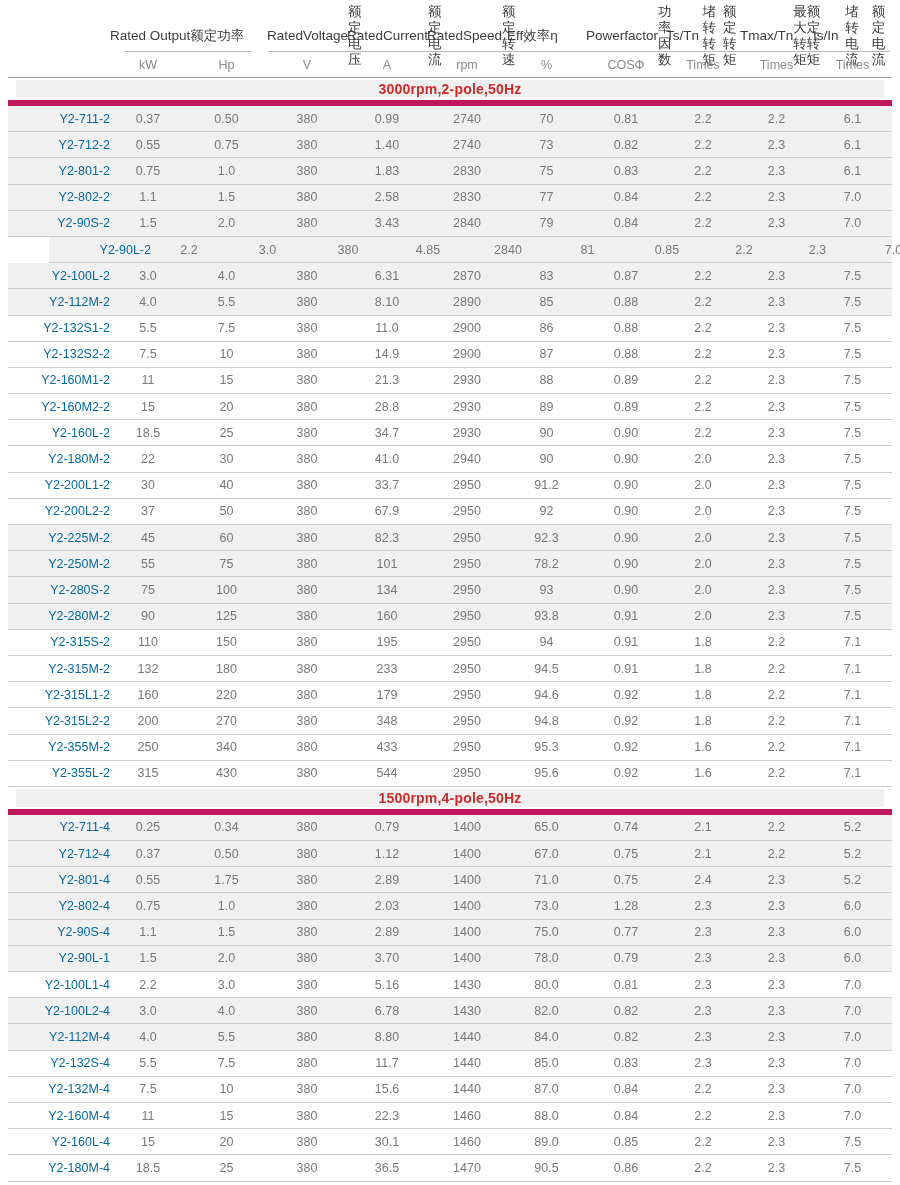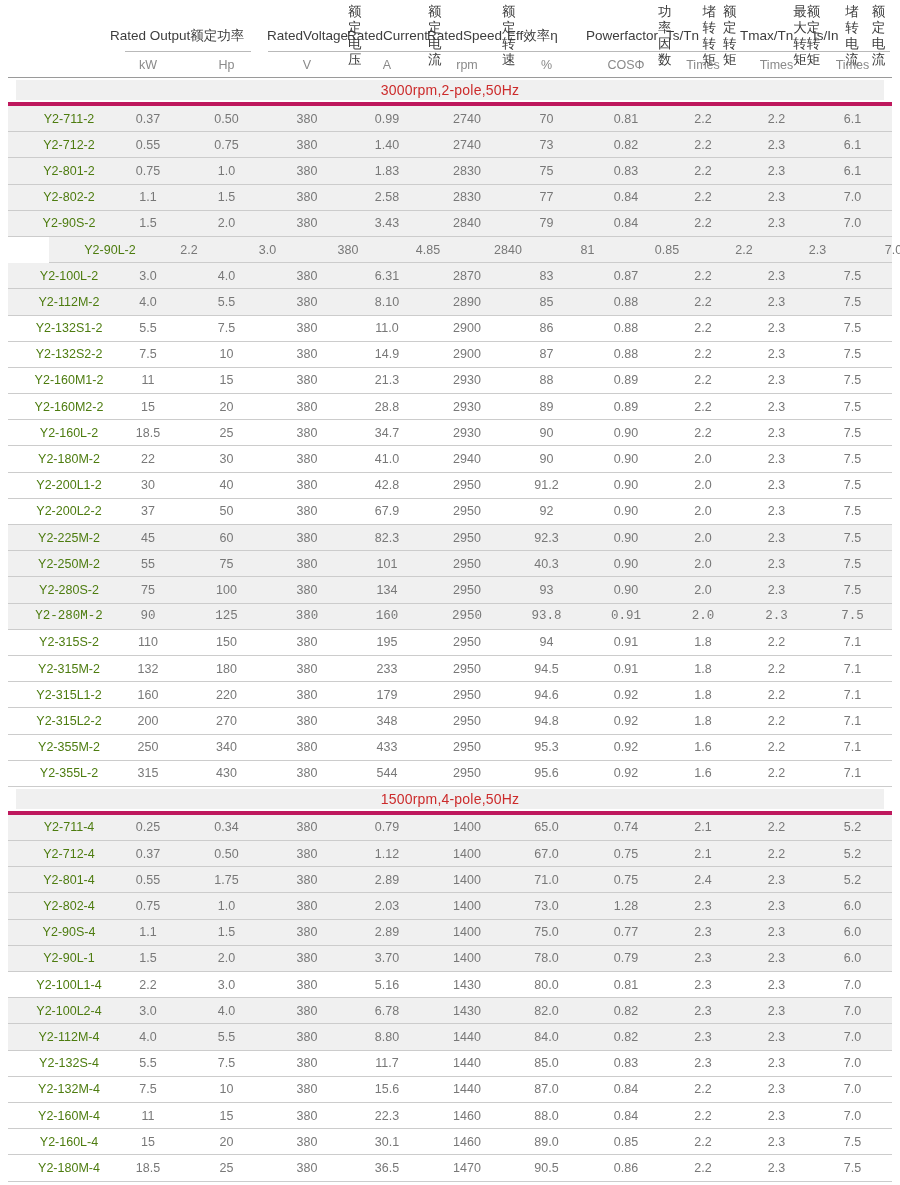--- a/index.html
+++ b/index.html
@@ -16,28 +16,28 @@
   .hgroup.span2{grid-column:2 / span 2;}
   .underline{position:absolute;height:1px;background:#b9b9b9;top:51px;}
   .u1{left:117px;width:126px;}
   .u2{left:260px;width:622px;}
   .units{position:absolute;top:53px;left:0;width:884px;height:24px;display:grid;
          grid-template-columns:102px 76px 81px 80px 80px 80px 79px 80px 74px 73px 79px;
          border-bottom:1px solid #9a9a9a;}
   .unit-cell{display:flex;align-items:center;justify-content:center;color:#8a8a8a;font-size:12.5px;}
 
   
-  .section-title{height:28px;box-sizing:border-box;border-bottom:4px solid #be185d;
+  .section-title{height:28px;box-sizing:border-box;border-bottom:6px solid #be185d;
                  padding:2px 8px;background-clip:content-box;display:flex;align-items:center;justify-content:center;
-                 font-size:14px;font-weight:normal;letter-spacing:0.2px;}
+                 font-size:14px;font-weight:bold;letter-spacing:0.2px;}
   .row{height:26.2px;box-sizing:border-box;border-bottom:1px solid #cccccc;display:grid;
        grid-template-columns:102px 76px 81px 80px 80px 80px 79px 80px 74px 73px 79px;
        padding:2px 0;background-clip:content-box;align-items:center;}
   .row .cell{font-size:12.5px;color:#787878;text-align:center;}
-  .row .cell.model{color:#4d7c0f;text-align:center;padding-left:20px;font-size:12.5px;}
+  .row .cell.model{color:#0369a1;text-align:right;padding-left:20px;font-size:12.5px;}
 </style>
 </head>
 <body>
 
 <div class="table-wrap">
   <div class="header-wrap">
     <div class="hrow" id="header-groups">
         <div class="hgroup span2">
           <div class="hline">Rated Output</div>
           <div class="hline">额定功率</div>
@@ -281,21 +281,21 @@
         <div class="cell">0.90</div>
         <div class="cell">2.0</div>
         <div class="cell">2.3</div>
         <div class="cell">7.5</div>
       </div>
       <div class="row">
         <div class="cell model">Y2-200L1-2</div>
         <div class="cell">30</div>
         <div class="cell">40</div>
         <div class="cell">380</div>
-        <div class="cell">42.8</div>
+        <div class="cell">33.7</div>
         <div class="cell">2950</div>
         <div class="cell">91.2</div>
         <div class="cell">0.90</div>
         <div class="cell">2.0</div>
         <div class="cell">2.3</div>
         <div class="cell">7.5</div>
       </div>
       <div class="row">
         <div class="cell model">Y2-200L2-2</div>
         <div class="cell">37</div>
@@ -322,40 +322,40 @@
         <div class="cell">2.3</div>
         <div class="cell">7.5</div>
       </div>
       <div class="row" style="background: rgb(240, 240, 240);">
         <div class="cell model">Y2-250M-2</div>
         <div class="cell">55</div>
         <div class="cell">75</div>
         <div class="cell">380</div>
         <div class="cell">101</div>
         <div class="cell">2950</div>
-        <div class="cell">40.3</div>
+        <div class="cell">78.2</div>
         <div class="cell">0.90</div>
         <div class="cell">2.0</div>
         <div class="cell">2.3</div>
         <div class="cell">7.5</div>
       </div>
       <div class="row" style="background: rgb(240, 240, 240);">
         <div class="cell model">Y2-280S-2</div>
         <div class="cell">75</div>
         <div class="cell">100</div>
         <div class="cell">380</div>
         <div class="cell">134</div>
         <div class="cell">2950</div>
         <div class="cell">93</div>
         <div class="cell">0.90</div>
         <div class="cell">2.0</div>
         <div class="cell">2.3</div>
         <div class="cell">7.5</div>
       </div>
-      <div class="row" style="background: rgb(240, 240, 240); font-family: Liberation Mono, monospace;">
+      <div class="row" style="background: rgb(240, 240, 240);">
         <div class="cell model">Y2-280M-2</div>
         <div class="cell">90</div>
         <div class="cell">125</div>
         <div class="cell">380</div>
         <div class="cell">160</div>
         <div class="cell">2950</div>
         <div class="cell">93.8</div>
         <div class="cell">0.91</div>
         <div class="cell">2.0</div>
         <div class="cell">2.3</div>

